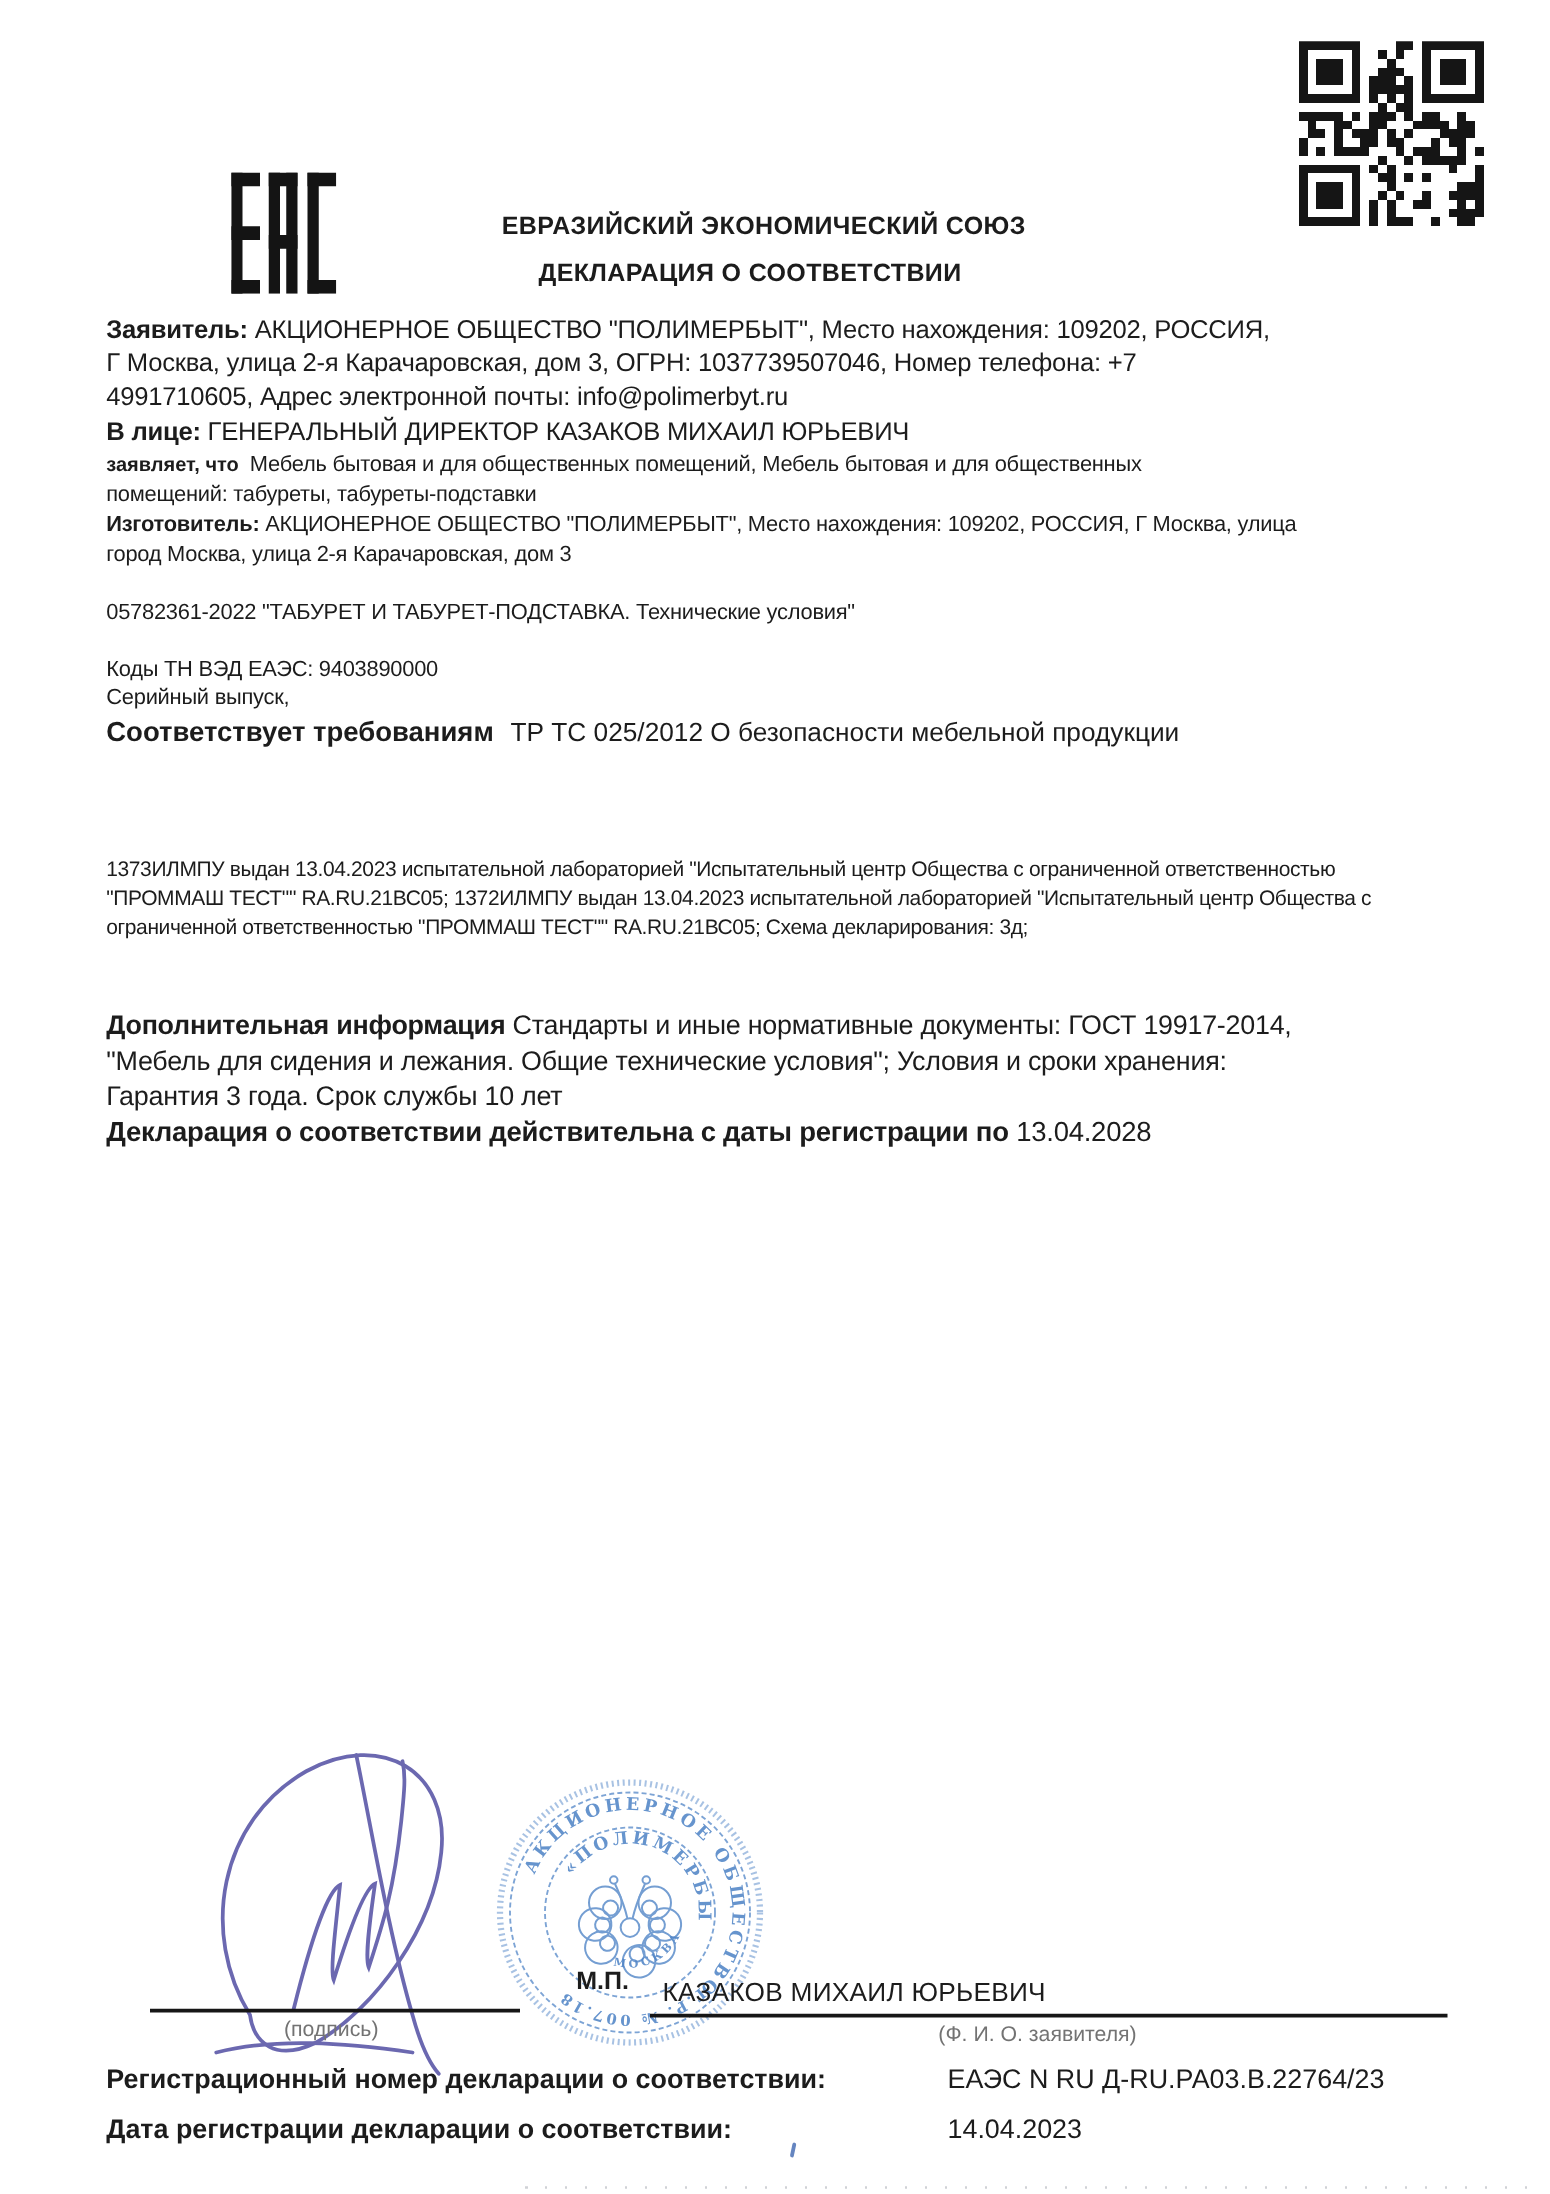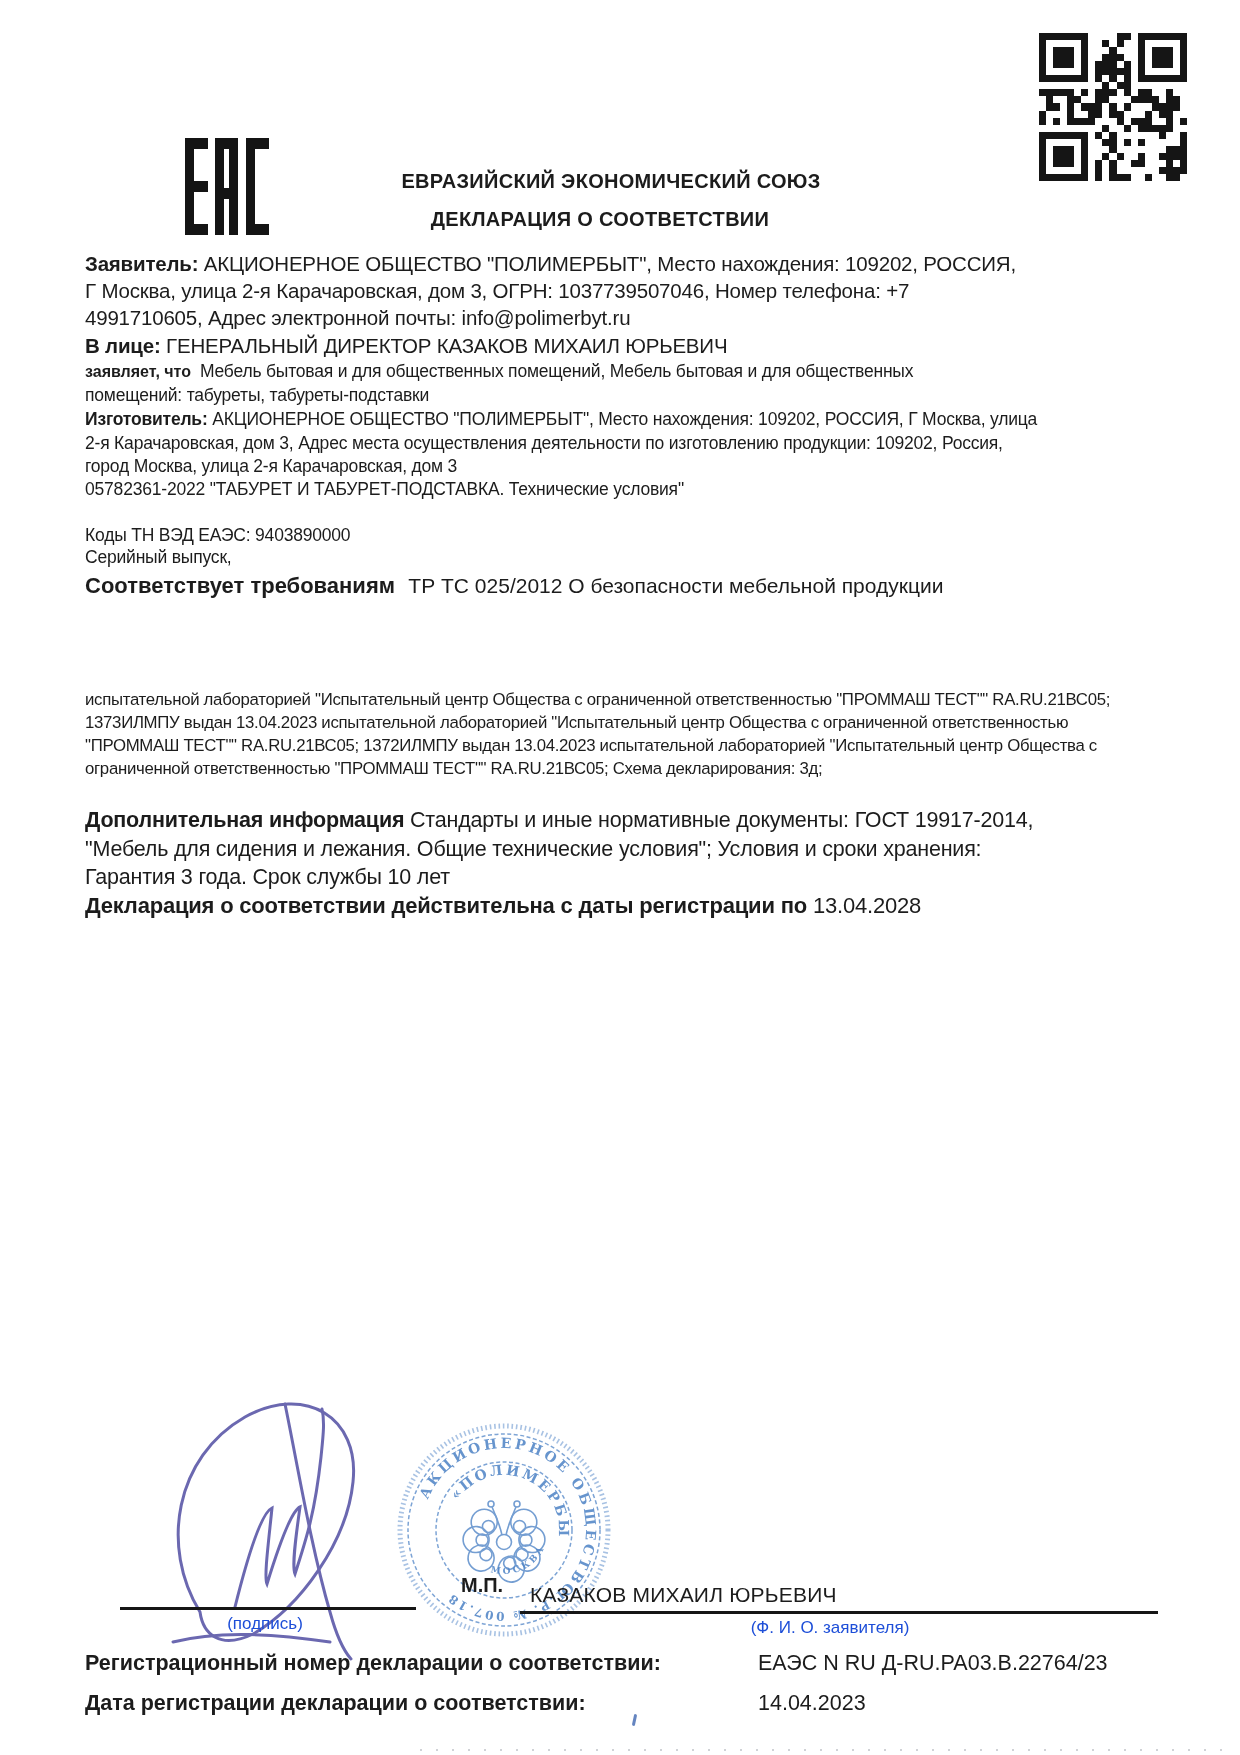--- a/index.html
+++ b/index.html
@@ -10,21 +10,21 @@
   .abs{position:absolute;}
   .b{font-weight:bold;}
   .blk{left:85px;width:1080px;}
   .center{text-align:center;}
   .t-main{font-size:20.5px;line-height:27px;letter-spacing:-0.2px;}
   .t-small{font-size:17.5px;line-height:23.5px;letter-spacing:-0.2px;}
   .t-tiny{font-size:16.8px;line-height:23px;letter-spacing:-0.3px;}
   .t-big{font-size:21.5px;line-height:28.5px;letter-spacing:-0.2px;}
   .title{font-size:20px;font-weight:bold;letter-spacing:0.3px;}
   .rule{background:#161616;height:3px;}
-  .caption{font-size:17px;color:#1d4ed8;}
+  .caption{font-size:17px;color:#737373;}
   .bottom-artifact{
     height:2px;opacity:.55;
     background:repeating-linear-gradient(90deg,#a9adb5 0 2px,transparent 2px 16px);
   }
   svg{display:block;}
   .ink-mark{width:3px;height:12px;background:#3f66b0;border-radius:2px;transform:rotate(12deg);opacity:.8;}
 </style>
 </head>
 <body>
 
@@ -197,38 +197,36 @@
   <span>ГЕНЕРАЛЬНЫЙ ДИРЕКТОР КАЗАКОВ МИХАИЛ ЮРЬЕВИЧ</span>
 </div>
 
 <div class="abs blk" style="top:360px">
   <div><span class="b" style="font-size:16px">заявляет, что</span>&nbsp;&nbsp;<span class="t-small">Мебель бытовая и для общественных помещений, Мебель бытовая и для общественных</span></div>
   <div class="t-small">помещений: табуреты, табуреты-подставки</div>
 </div>
 
 <div class="abs blk t-small" style="top:408px">
   <div><span class="b">Изготовитель:</span> <span>АКЦИОНЕРНОЕ ОБЩЕСТВО "ПОЛИМЕРБЫТ", Место нахождения: 109202, РОССИЯ, Г Москва, улица</span></div>
-  <div>2-я Карачаровская, дом 3, Адрес места осуществления деятельности по изготовлению продукции: 109202, Россия,</div>
   <div>город Москва, улица 2-я Карачаровская, дом 3</div>
 </div>
 
 <div class="abs blk t-small" style="top:478px">
   <div>05782361-2022 "ТАБУРЕТ И ТАБУРЕТ-ПОДСТАВКА. Технические условия"</div>
 </div>
 
 <div class="abs blk t-small" style="top:524px">Коды ТН ВЭД ЕАЭС: 9403890000</div>
 <div class="abs blk t-small" style="top:546px">Серийный выпуск,</div>
 
 <div class="abs blk" style="top:573px">
   <span class="b" style="font-size:22px">Соответствует требованиям</span>&nbsp;&nbsp;
   <span style="font-size:21px">ТР ТС 025/2012 О безопасности мебельной продукции</span>
 </div>
 
 <div class="abs blk" style="top:684px">
-  <div class="t-tiny" style="margin-top:4px">испытательной лабораторией "Испытательный центр Общества с ограниченной ответственностью "ПРОММАШ ТЕСТ"" RA.RU.21ВС05;</div>
   <div class="t-tiny">1373ИЛМПУ выдан 13.04.2023  испытательной лабораторией "Испытательный центр Общества с ограниченной ответственностью</div>
   <div class="t-tiny">"ПРОММАШ ТЕСТ"" RA.RU.21ВС05; 1372ИЛМПУ выдан 13.04.2023  испытательной лабораторией "Испытательный центр Общества с</div>
   <div class="t-tiny">ограниченной ответственностью "ПРОММАШ ТЕСТ"" RA.RU.21ВС05; Схема декларирования: 3д;</div>
 </div>
 
 <div class="abs blk t-big" style="top:806px">
   <div><span class="b">Дополнительная информация</span> <span>Стандарты и иные нормативные документы: ГОСТ 19917-2014,</span></div>
   <div>"Мебель для сидения и лежания. Общие технические условия"; Условия и сроки хранения:</div>
   <div>Гарантия 3 года. Срок службы 10 лет</div>
 </div>

